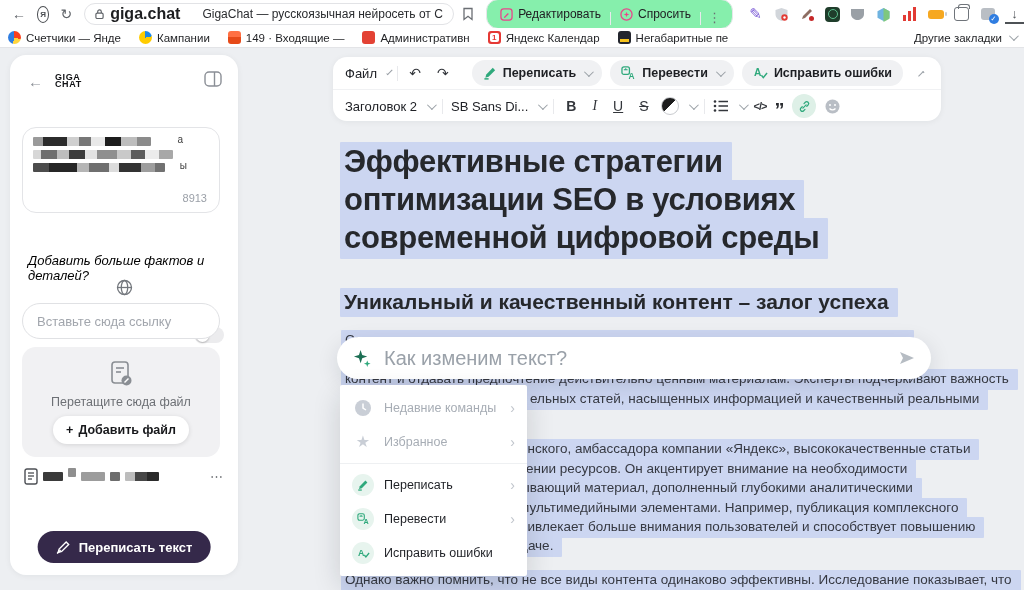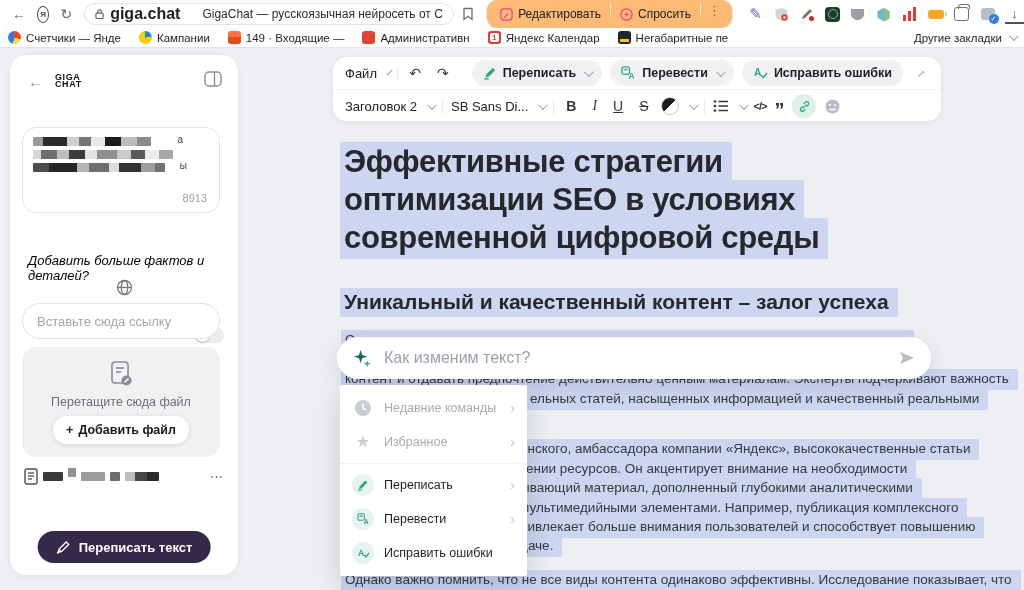--- a/index.html
+++ b/index.html
@@ -13,21 +13,21 @@
   .nav-glyph{color:#5f6368;font-size:14px;line-height:1;padding:0 6px;}
   .profile-circle{width:15px;height:15px;border:1.6px solid #4a4d52;border-radius:50%;
           margin:0 5px;display:flex;align-items:center;justify-content:center;
           font-size:8px;color:#4a4d52;font-weight:bold;}
   .addr-pill{height:20px;border:1px solid #e2e3e6;border-radius:11px;background:#fff;
           display:flex;align-items:center;padding:0 10px;margin-left:6px;width:348px;}
   .addr-url{font-size:16px;color:#1d1e20;font-weight:600;margin-left:6px;}
   .addr-title{font-size:12px;color:#2a2c2f;margin-left:22px;white-space:nowrap;overflow:hidden;}
   .flag-btn{margin-left:8px;display:flex;}
   .action-group{height:22px;border:1px solid #e6e7ea;border-radius:12px;display:flex;
-          align-items:flex-start;margin-left:12px;padding:3px 4px;background:#fdba74;}
+          align-items:flex-end;margin-left:12px;padding:3px 4px;background:#86efac;}
   .action-btn{display:flex;align-items:center;gap:5px;font-size:12px;color:#202124;
           padding:0 9px;height:100%;}
   .action-sep{width:1px;height:13px;background:#e8e9ec;}
   .dots-v{color:#6a6e73;font-size:13px;padding:0 7px;}
   .ext-strip{display:flex;align-items:center;gap:9px;margin-left:14px;}
   .ext{width:17px;height:17px;display:flex;align-items:center;justify-content:center;}
   .ext-pen{color:#7b5bd6;font-size:15px;transform:rotate(0deg);}
   .ext-sq{width:15px;height:15px;border-radius:4px;}
   .ext-bars{display:flex;align-items:flex-end;gap:2px;height:14px;}
   .ext-bars i{display:block;width:3px;background:#e23b34;}
@@ -128,21 +128,21 @@
       letter-spacing:-.3px;}
   .doc-h1 span,.doc-h2 span,.doc-line span{background:#ccd6f1;padding:2px 9px 4px 4px;border-radius:1px;}
   .doc-h2{position:absolute;white-space:nowrap;font-size:21px;font-weight:700;color:#26282c;}
   .doc-line{position:absolute;white-space:nowrap;font-size:13.5px;color:#363942;}
   .hidden-line span{display:inline-block;width:560px;height:17px;overflow:hidden;}
 
   
   .cmdbar{position:absolute;left:337px;top:337px;width:594px;height:42px;background:#fff;
       border-radius:21px;box-shadow:0 6px 22px rgba(20,24,40,.12);display:flex;align-items:center;
       padding:0 14px 0 16px;box-sizing:border-box;z-index:5;}
-  .cmd-input{flex:1;border:none;outline:none;font-size:16px;color:#222;margin-left:10px;
+  .cmd-input{flex:1;border:none;outline:none;font-size:20px;color:#222;margin-left:10px;
       font-family:"Liberation Sans",sans-serif;background:transparent;}
   .cmd-input::placeholder{color:#9aa1a9;}
 
   
   .menu{position:absolute;left:340px;top:385px;width:187px;background:#fff;border-radius:2px;
       box-shadow:0 10px 28px rgba(20,24,40,.16);padding:6px 0;z-index:6;box-sizing:border-box;}
   .mi{display:flex;align-items:center;gap:10px;height:34px;padding:0 12px;}
   .mi-label{font-size:12.5px;color:#1f2126;}
   .mi.dis .mi-label{color:#a7adb5;}
   .mi-arrow{margin-left:auto;color:#c0c5cc;font-size:14px;}

